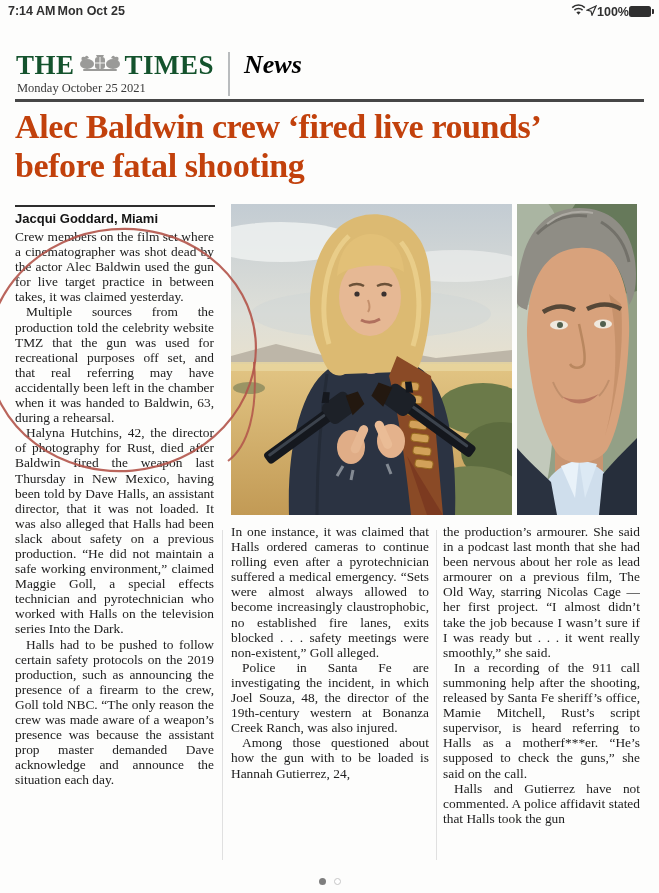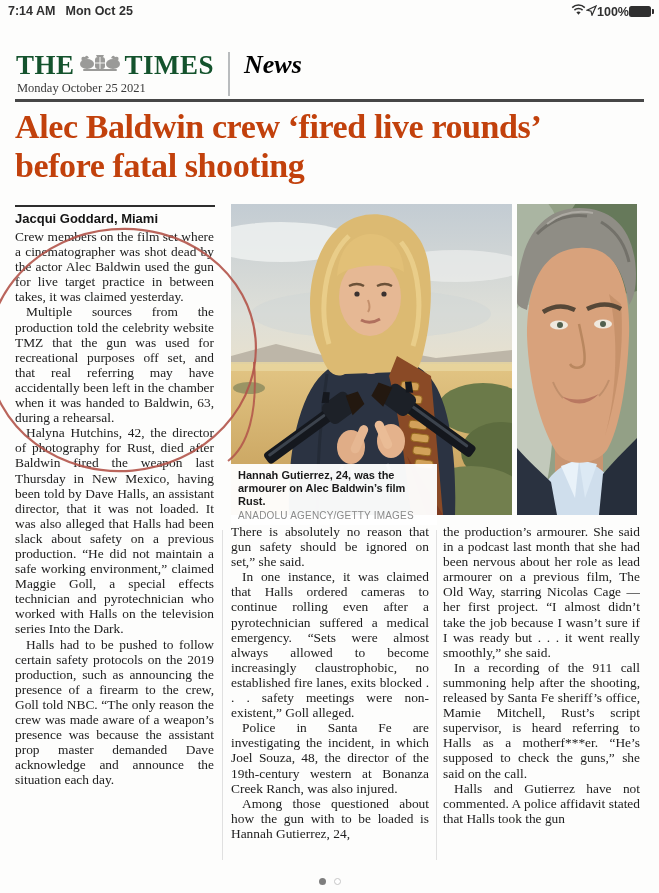--- a/index.html
+++ b/index.html
@@ -2,21 +2,21 @@
 <html><head>
 <meta charset="utf-8">
 <style>
   html,body{margin:0;padding:0;background:#ffffff;}
   .page{position:relative;width:659px;height:893px;background:#fdfdfc;overflow:hidden;
         font-family:"Liberation Serif",serif;color:#1d1d1d;}
 
   
   .statusbar{position:absolute;left:0;top:0;width:659px;height:22px;
              font-family:"Liberation Sans",sans-serif;font-size:12.5px;font-weight:600;color:#303030;}
-  .sb-left{position:absolute;left:8px;top:4px;display:flex;gap:10px;}
+  .sb-left{position:absolute;left:8px;top:4px;display:flex;gap:2px;}
   .sb-right{position:absolute;right:8px;top:4px;display:flex;align-items:center;gap:0;}
   .batt{position:relative;width:22px;height:11px;border-radius:2.5px;background:#2f2f2f;}
   .batt:after{content:"";position:absolute;right:-3px;top:3px;width:2px;height:5px;background:#2f2f2f;border-radius:0 1px 1px 0;}
 
   
   .brand{position:absolute;left:16px;top:50px;font-weight:700;font-size:27px;letter-spacing:.5px;color:#14532d;display:flex;align-items:center;gap:2px;}
   .edition-date{position:absolute;left:17px;top:81px;font-size:12.5px;color:#3a3a3a;}
   .mast-divider{position:absolute;left:228px;top:52px;width:2px;height:44px;background:#b9bcbe;}
   .section{position:absolute;left:244px;top:50px;font-weight:700;font-size:26px;color:#000000;font-style:italic;}
   .mast-rule{position:absolute;left:15px;top:99px;width:629px;height:3px;background:#474747;}
@@ -112,21 +112,20 @@
   <div class="byline-rule"></div>
   <div class="byline">Jacqui Goddard, Miami</div>
 
   <div id="col1" class="body-col">
       <p>Crew members on the film set where a cinematographer was shot dead by the actor Alec Baldwin used the gun for live target practice in between takes, it was claimed yesterday.</p>
       <p>Multiple sources from the production told the celebrity website TMZ that the gun was used for recreational purposes off set, and that real referring may have accidentally been left in the chamber when it was handed to Baldwin, 63, during a rehearsal.</p>
       <p>Halyna Hutchins, 42, the director of photography for Rust, died after Baldwin fired the weapon last Thursday in New Mexico, having been told by Dave Halls, an assistant director, that it was not loaded. It was also alleged that Halls had been slack about safety on a previous production. “He did not maintain a safe working environment,” claimed Maggie Goll, a special effects technician and pyrotechnician who worked with Halls on the television series Into the Dark.</p>
       <p>Halls had to be pushed to follow certain safety protocols on the 2019 production, such as announcing the presence of a firearm to the crew, Goll told NBC. “The only reason the crew was made aware of a weapon’s presence was because the assistant prop master demanded Dave acknowledge and announce the situation each day.</p>
     </div>
   <div id="col2" class="body-col">
-      <p>There is absolutely no reason that gun safety should be ignored on set,” she said.</p>
       <p>In one instance, it was claimed that Halls ordered cameras to continue rolling even after a pyrotechnician suffered a medical emergency. “Sets were almost always allowed to become increasingly claustrophobic, no established fire lanes, exits blocked . . . safety meetings were non-existent,” Goll alleged.</p>
       <p>Police in Santa Fe are investigating the incident, in which Joel Souza, 48, the director of the 19th-century western at Bonanza Creek Ranch, was also injured.</p>
       <p>Among those questioned about how the gun with to be loaded is Hannah Gutierrez, 24,</p>
     </div>
   <div id="col3" class="body-col">
       <p>the production’s armourer. She said in a podcast last month that she had been nervous about her role as lead armourer on a previous film, The Old Way, starring Nicolas Cage — her first project. “I almost didn’t take the job because I wasn’t sure if I was ready but . . . it went really smoothly,” she said.</p>
       <p>In a recording of the 911 call summoning help after the shooting, released by Santa Fe sheriff’s office, Mamie Mitchell, Rust’s script supervisor, is heard referring to Halls as a motherf***er. “He’s supposed to check the guns,” she said on the call.</p>
       <p>Halls and Gutierrez have not commented. A police affidavit stated that Halls took the gun</p>
     </div>
   <div class="col-rule" style="left:222px;"></div>
@@ -238,25 +237,20 @@
         <circle cx="43" cy="121" r="3" fill="#51604f"></circle>
       <ellipse cx="86" cy="120" rx="9" ry="4.5" fill="#efe9df"></ellipse>
         <circle cx="86" cy="120" r="3" fill="#51604f"></circle>
 
       <path d="M62,120 C66,138 69,152 67,160 C64,165 56,165 53,160" stroke="#b9875f" stroke-width="2.5" fill="none"></path>
       <path d="M44,192 Q62,200 82,190 Q64,208 44,192 Z" fill="#b97861"></path>
       <path d="M36,178 Q40,188 46,194 M92,176 Q88,186 82,192" stroke="#c08f6b" stroke-width="2" fill="none"></path>
     </svg>
   </div>
 
-  <div class="caption">
-    <span class="capline">Hannah Gutierrez, 24, was the</span>
-    <span class="capline">armourer on Alec Baldwin’s film Rust.</span>
-    <span class="credit">ANADOLU AGENCY/GETTY IMAGES</span>
-  </div>
 
   <svg class="annotation" width="659" height="893" viewBox="0 0 659 893">
     <ellipse cx="122" cy="350" rx="134" ry="121" transform="rotate(-5 122 350)" fill="none" stroke="#b2544a" stroke-width="2.2" opacity=".9"></ellipse>
     <path d="M254,362 C258,412 248,446 228,461" fill="none" stroke="#b2544a" stroke-width="2" opacity=".85"></path>
   </svg>
 
   <div class="pager">
     <div class="dot active"></div>
     <div class="dot inactive"></div>
   </div>

